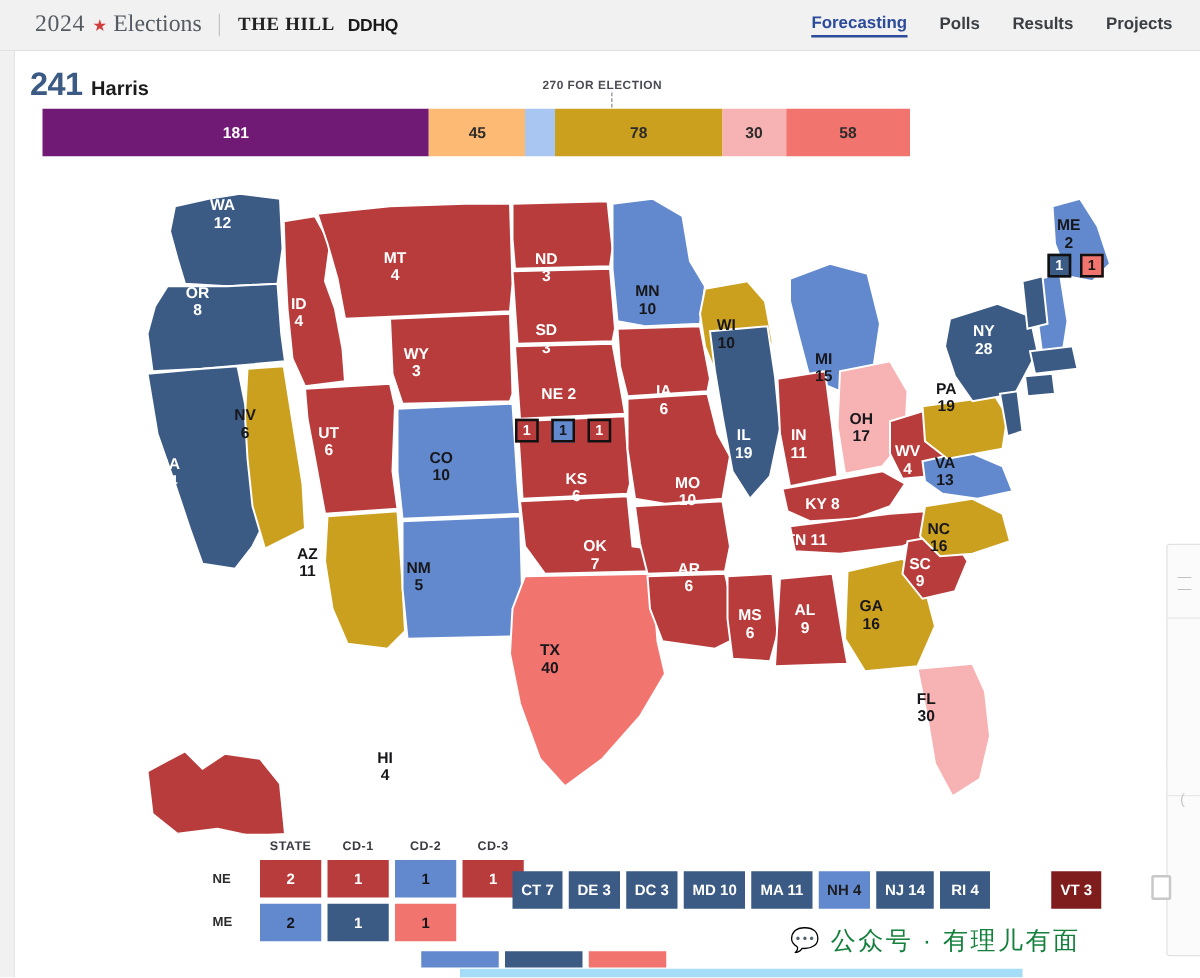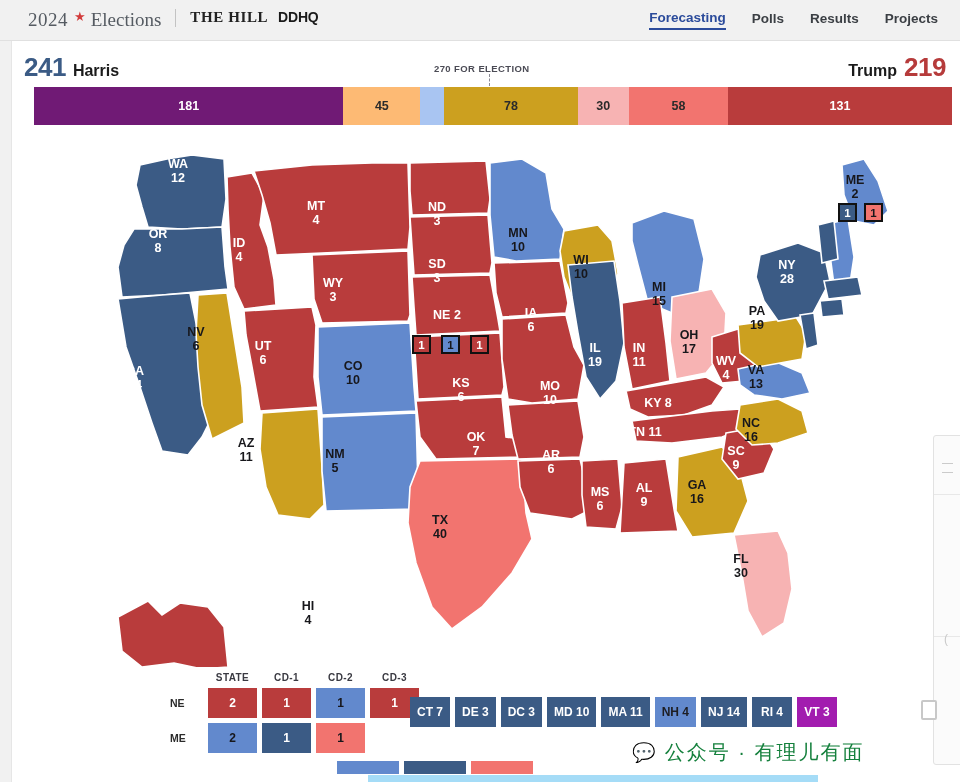--- a/index.html
+++ b/index.html
@@ -12,21 +12,21 @@
     position:relative;
   }
 
   
   #topbar{
     position:absolute; left:0; top:0; width:960px; height:41px;
     background:#f1f1f1;
     border-bottom:1px solid #e0e0e0;
     display:flex; align-items:center;
   }
-  #brand{ display:flex; align-items:flex-start; margin-left:28px; }
+  #brand{ display:flex; align-items:center; margin-left:28px; }
   #brand-year{
     font-family:"Liberation Serif", serif;
     font-size:19px; color:#555b62; letter-spacing:.5px;
   }
   #brand-star{ color:#d23b3b; font-size:13px; margin:0 5px 0 6px; }
   #brand-elections{
     font-family:"Liberation Serif", serif;
     font-size:19px; color:#555b62;
   }
   #brand-divider{
@@ -182,33 +182,28 @@
 <div id="left-rail"></div>
 
 <div id="scoreboard">
   <div id="score-row">
     <div id="harris-block">
       <span id="harris-num">241</span>
       <span id="harris-name">Harris</span>
     </div>
     <div id="threshold-label">270 FOR ELECTION</div>
     <div id="threshold-tick"></div>
-    <div id="trump-block">
-      <span id="trump-name">Trump</span>
-      <span id="trump-num">219</span>
-    </div>
   </div>
   <div id="bar">
       <div class="seg" style="width: 33.7058%; background: #701a75;">181</div>
       <div class="seg dark-text" style="width: 8.37989%; background: #fdba74;">45</div>
       <div class="seg dark-text" style="width: 2.60708%; background: rgb(169, 197, 242);"></div>
       <div class="seg dark-text" style="width: 14.5251%; background: rgb(204, 160, 31);">78</div>
       <div class="seg dark-text" style="width: 5.58659%; background: rgb(247, 179, 179);">30</div>
       <div class="seg dark-text" style="width: 10.8007%; background: rgb(242, 116, 111);">58</div>
-      <div class="seg" style="width: 24.3948%; background: rgb(185, 60, 60);">131</div>
     </div>
 </div>
 
 <div id="map-area">
   <svg id="usmap" width="948" height="530" viewBox="0 0 948 530">
     <g id="state-shapes" stroke="#ffffff" stroke-width="1.6">
         <polygon points="128,28 155,22 180,18 212,22 214,62 210,90 170,92 136,90 130,70 124,48" fill="#3b5b85"></polygon>
         <polygon points="122,92 170,92 210,90 213,130 216,152 150,158 110,160 106,130 112,108" fill="#3b5b85"></polygon>
         <polygon points="106,162 150,158 178,156 186,196 200,232 206,268 190,300 176,318 150,314 140,286 128,250 114,210" fill="#3b5b85"></polygon>
         <polygon points="186,158 215,156 222,200 230,250 232,286 200,302 190,268 186,230 184,196" fill="#cca01f"></polygon>
@@ -374,21 +369,21 @@
 
 <div id="safe-list">
     <div class="safe-chip" style="background: rgb(59, 91, 133);">CT 7</div>
     <div class="safe-chip" style="background: rgb(59, 91, 133);">DE 3</div>
     <div class="safe-chip" style="background: rgb(59, 91, 133);">DC 3</div>
     <div class="safe-chip" style="background: rgb(59, 91, 133);">MD 10</div>
     <div class="safe-chip" style="background: rgb(59, 91, 133);">MA 11</div>
     <div class="safe-chip dark-text" style="background: rgb(98, 137, 205);">NH 4</div>
     <div class="safe-chip" style="background: rgb(59, 91, 133);">NJ 14</div>
     <div class="safe-chip" style="background: rgb(59, 91, 133);">RI 4</div>
-    <div class="safe-chip" style="background: #a21caf;">VT 3</div>
+    <div class="safe-chip" style="background: #7f1d1d; margin-left: 44px;">VT 3</div>
   </div>
 <div id="extra-chips">
     <div class="extra-chip" style="background: rgb(98, 137, 205);"></div>
     <div class="extra-chip" style="background: rgb(59, 91, 133);"></div>
     <div class="extra-chip" style="background: rgb(242, 116, 111);"></div>
   </div>
 
 <div id="watermark">
   <span id="wm-icon">💬</span>
   <span id="wm-text">公众号 · 有理儿有面</span>

